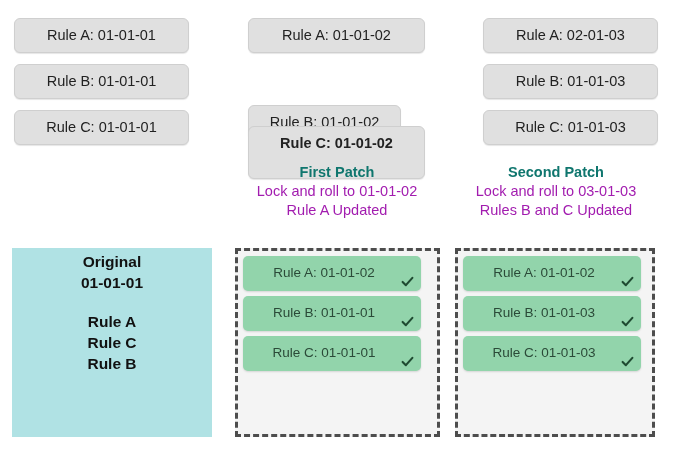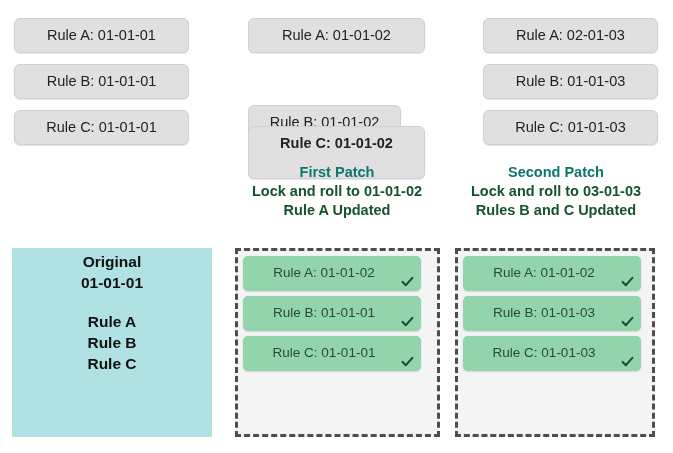--- a/index.html
+++ b/index.html
@@ -42,23 +42,23 @@
   }
   .caption .cap-title {
     display: block;
     color: #0f766e;
     font-size: 14.5px;
     font-weight: bold;
     line-height: 19px;
   }
   .caption .cap-line {
     display: block;
-    color: #14532d;
+    color: #a21caf;
     font-size: 14.5px;
-    font-weight: bold;
+    font-weight: normal;
     line-height: 19px;
   }
 
   
   .teal-box {
     position: absolute;
     background: #b0e2e4;
     color: #111111;
     text-align: center;
     box-sizing: border-box;
@@ -137,22 +137,22 @@
     <span class="cap-title">Second Patch</span>
     <span class="cap-line">Lock and roll to 03-01-03</span>
     <span class="cap-line">Rules B and C Updated</span>
   </div>
 
   <div class="teal-box" style="left:12px; top:248px; width:200px; height:189px; padding-top:3px;">
     <span class="teal-line">Original</span>
     <span class="teal-line">01-01-01</span>
     <span class="teal-gap"></span>
     <span class="teal-line">Rule A</span>
+    <span class="teal-line">Rule C</span>
     <span class="teal-line">Rule B</span>
-    <span class="teal-line">Rule C</span>
   </div>
 
   <div class="patch-box" style="left:235px; top:248px; width:205px; height:189px;">
     <div class="pill-green" style="left:5px; top:5px; width:178px; height:35px;">
       <span class="pill-text">Rule A: 01-01-02</span>
       <span class="check-icon">
         <svg viewBox="0 0 16 16" width="13" height="13" aria-hidden="true">
           <path d="M2 8.5 L6 12.5 L14 3.5" fill="none" stroke="currentColor" stroke-width="2.6" stroke-linecap="round" stroke-linejoin="round"></path>
         </svg>
       </span>

